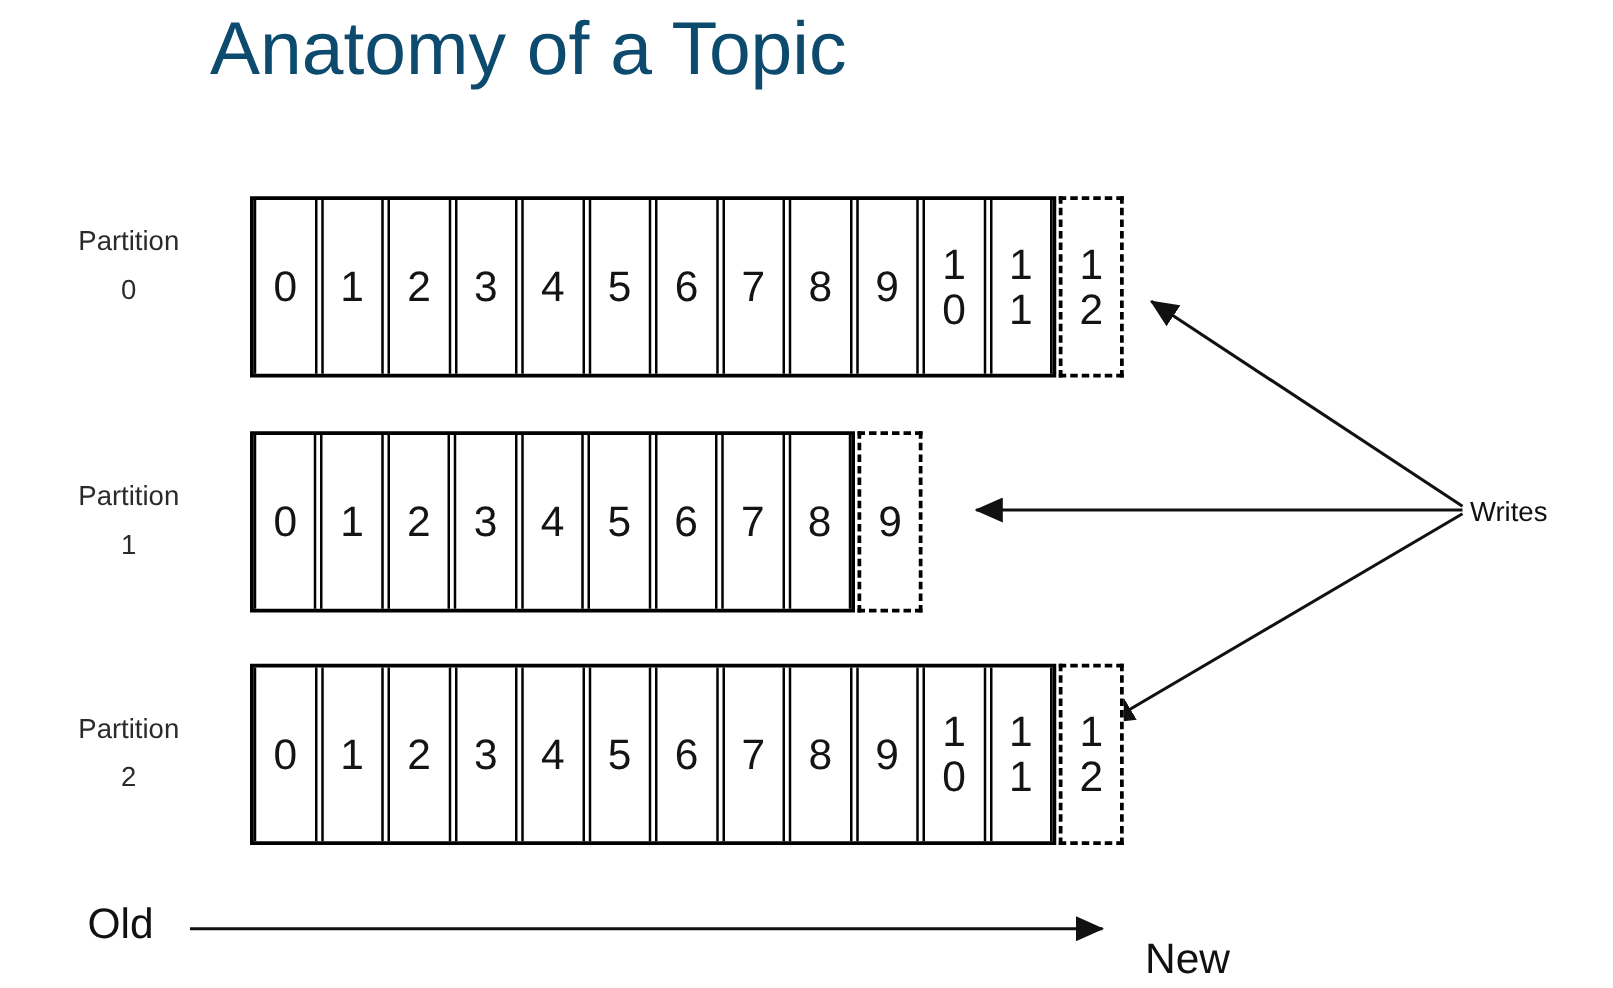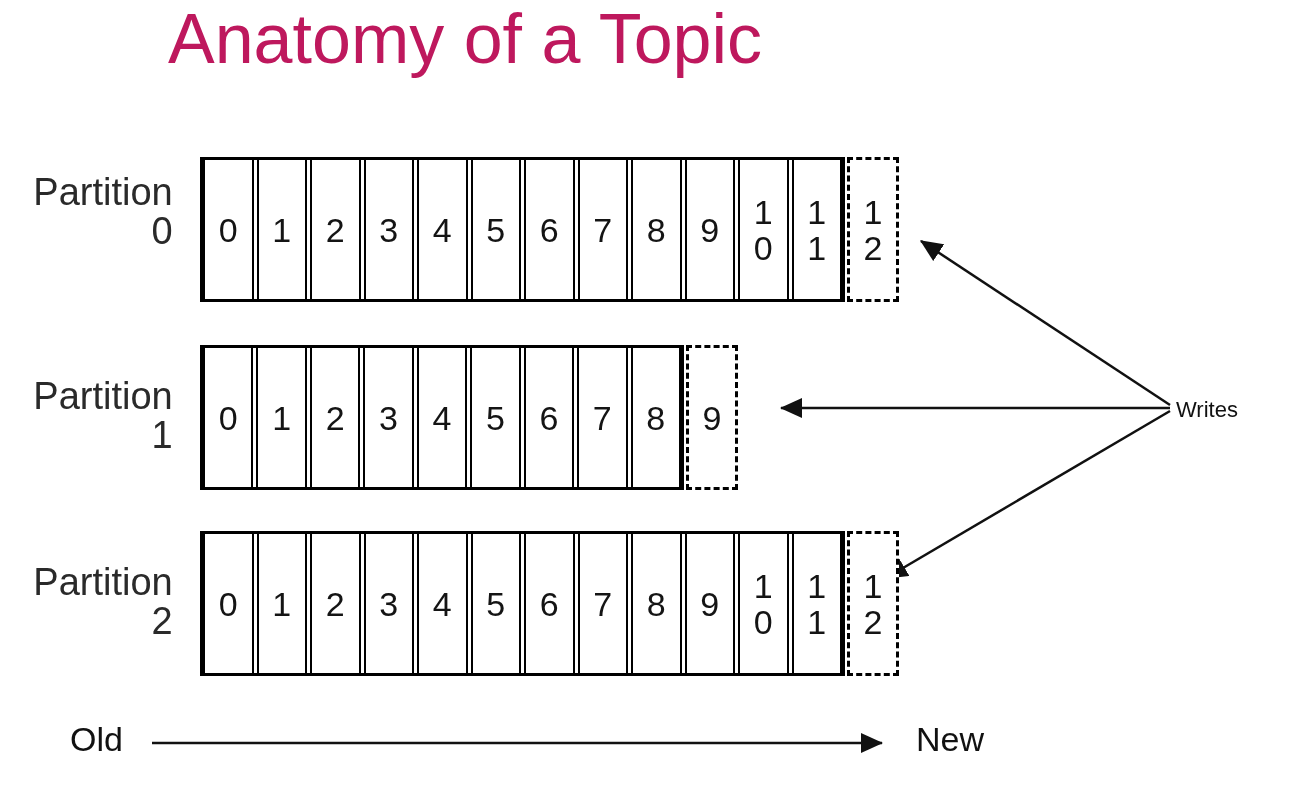--- a/index.html
+++ b/index.html
@@ -1,25 +1,25 @@
 <!DOCTYPE html>
 <html><head>
 <meta charset="utf-8">
 <style>
   html,body{margin:0;padding:0;background:#ffffff;}
   .canvas{
     position:relative;width:1290px;height:790px;background:#ffffff;
     font-family:"Liberation Sans", sans-serif;overflow:hidden;color:#0c0c0c;
   }
   .title{
-    position:absolute;left:168px;top:2px;font-size:70px;line-height:74px;
-    color:#be185d;white-space:nowrap;
+    position:absolute;left:168px;top:2px;font-size:60px;line-height:74px;
+    color:#0c4a6e;white-space:nowrap;
   }
   .partition-label{
-    position:absolute;width:170px;text-align:right;font-size:38px;line-height:39px;
+    position:absolute;width:170px;text-align:center;font-size:22px;line-height:39px;
     color:#2a2a2a;white-space:pre-line;display:flex;align-items:center;justify-content:center;
   }
   .cells{
     position:absolute;box-sizing:border-box;border:3px solid #000;background:#ffffff;
     display:flex;gap:3px;
   }
   .cell{
     flex:1 1 0;box-sizing:border-box;
     border-left:2.5px solid #000;border-right:2.5px solid #000;
     display:flex;align-items:center;justify-content:center;
@@ -31,21 +31,21 @@
     font-size:34px;line-height:36px;color:#141414;white-space:pre-line;text-align:center;
   }
   .writes-label{
     position:absolute;left:1176px;top:391px;font-size:22px;line-height:37px;color:#111;
     white-space:nowrap;
   }
   .axis-label{
     position:absolute;top:719px;font-size:34px;line-height:40px;color:#111;white-space:nowrap;
   }
   .axis-label.old{left:70px;}
-  .axis-label.new{left:916px;}
+  .axis-label.new{left:916px;margin-top:28px;}
   .arrow-layer{position:absolute;left:0;top:0;width:1290px;height:790px;pointer-events:none;}
 </style>
 </head>
 <body>
 
 <div class="canvas">
 
   <svg class="arrow-layer" viewBox="0 0 1290 790" xmlns="http://www.w3.org/2000/svg">
     <defs>
       <marker id="ah" markerWidth="9" markerHeight="8" refX="8.5" refY="4" orient="auto">

